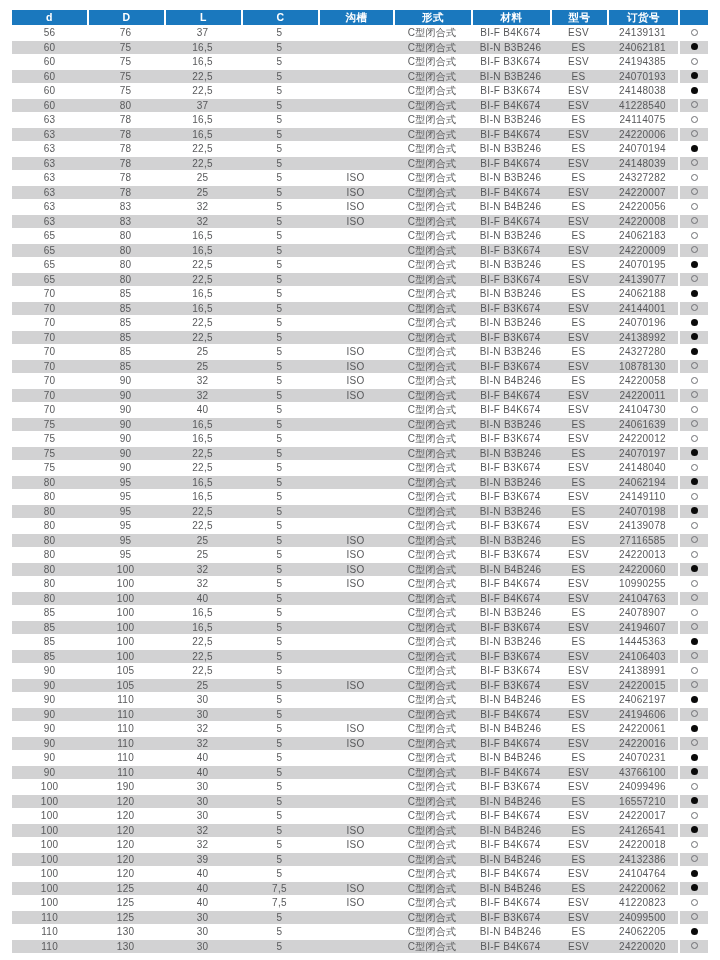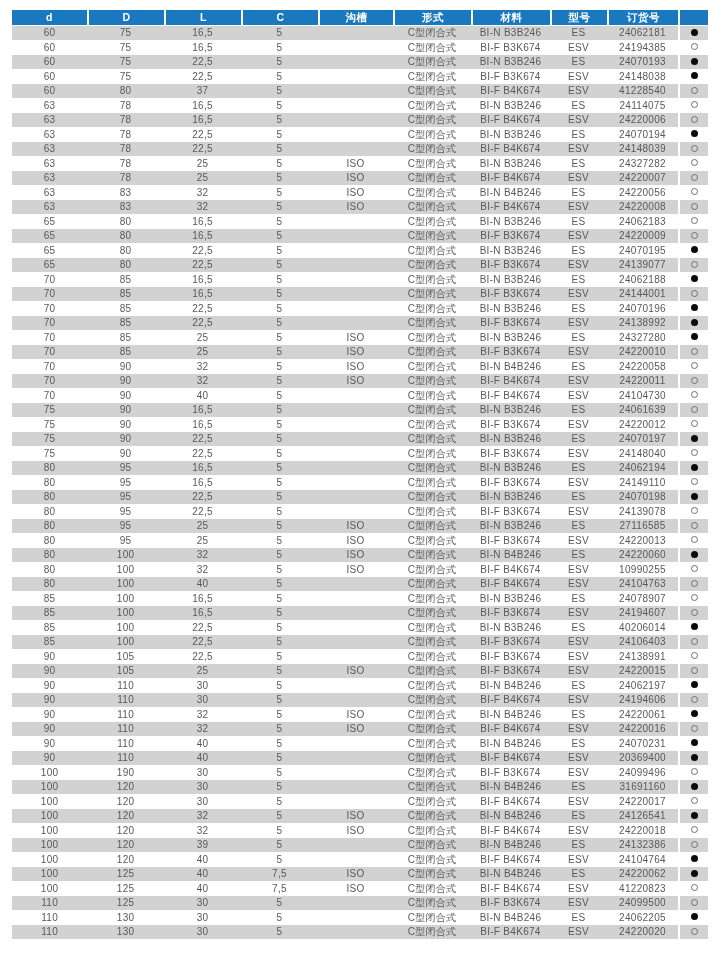--- a/index.html
+++ b/index.html
@@ -92,20 +92,32 @@
           <th>C</th>
           <th>沟槽</th>
           <th>形式</th>
           <th>材料</th>
           <th>型号</th>
           <th>订货号</th>
           <th></th>
         </tr>
     </thead>
     <tbody>
+        <tr>
+          <td>56</td>
+          <td>76</td>
+          <td>37</td>
+          <td>5</td>
+          <td></td>
+          <td>C型闭合式</td>
+          <td>BI-F B4K674</td>
+          <td>ESV</td>
+          <td>24139131</td>
+          <td><span class="dot open"></span></td>
+        </tr>
         <tr class="alt">
           <td>60</td>
           <td>75</td>
           <td>16,5</td>
           <td>5</td>
           <td></td>
           <td>C型闭合式</td>
           <td>BI-N B3B246</td>
           <td>ES</td>
           <td>24062181</td>
@@ -365,21 +377,21 @@
         </tr>
         <tr class="alt">
           <td>70</td>
           <td>85</td>
           <td>25</td>
           <td>5</td>
           <td>ISO</td>
           <td>C型闭合式</td>
           <td>BI-F B3K674</td>
           <td>ESV</td>
-          <td>24220010</td>
+          <td>10878130</td>
           <td><span class="dot open"></span></td>
         </tr>
         <tr>
           <td>70</td>
           <td>90</td>
           <td>32</td>
           <td>5</td>
           <td>ISO</td>
           <td>C型闭合式</td>
           <td>BI-N B4B246</td>
@@ -593,21 +605,21 @@
         </tr>
         <tr>
           <td>85</td>
           <td>100</td>
           <td>22,5</td>
           <td>5</td>
           <td></td>
           <td>C型闭合式</td>
           <td>BI-N B3B246</td>
           <td>ES</td>
-          <td>40206014</td>
+          <td>14445363</td>
           <td><span class="dot filled"></span></td>
         </tr>
         <tr class="alt">
           <td>85</td>
           <td>100</td>
           <td>22,5</td>
           <td>5</td>
           <td></td>
           <td>C型闭合式</td>
           <td>BI-F B3K674</td>
@@ -701,21 +713,21 @@
         </tr>
         <tr class="alt">
           <td>90</td>
           <td>110</td>
           <td>40</td>
           <td>5</td>
           <td></td>
           <td>C型闭合式</td>
           <td>BI-F B4K674</td>
           <td>ESV</td>
-          <td>20369400</td>
+          <td>43766100</td>
           <td><span class="dot filled"></span></td>
         </tr>
         <tr>
           <td>100</td>
           <td>190</td>
           <td>30</td>
           <td>5</td>
           <td></td>
           <td>C型闭合式</td>
           <td>BI-F B3K674</td>
@@ -725,21 +737,21 @@
         </tr>
         <tr class="alt">
           <td>100</td>
           <td>120</td>
           <td>30</td>
           <td>5</td>
           <td></td>
           <td>C型闭合式</td>
           <td>BI-N B4B246</td>
           <td>ES</td>
-          <td>31691160</td>
+          <td>16557210</td>
           <td><span class="dot filled"></span></td>
         </tr>
         <tr>
           <td>100</td>
           <td>120</td>
           <td>30</td>
           <td>5</td>
           <td></td>
           <td>C型闭合式</td>
           <td>BI-F B4K674</td>

